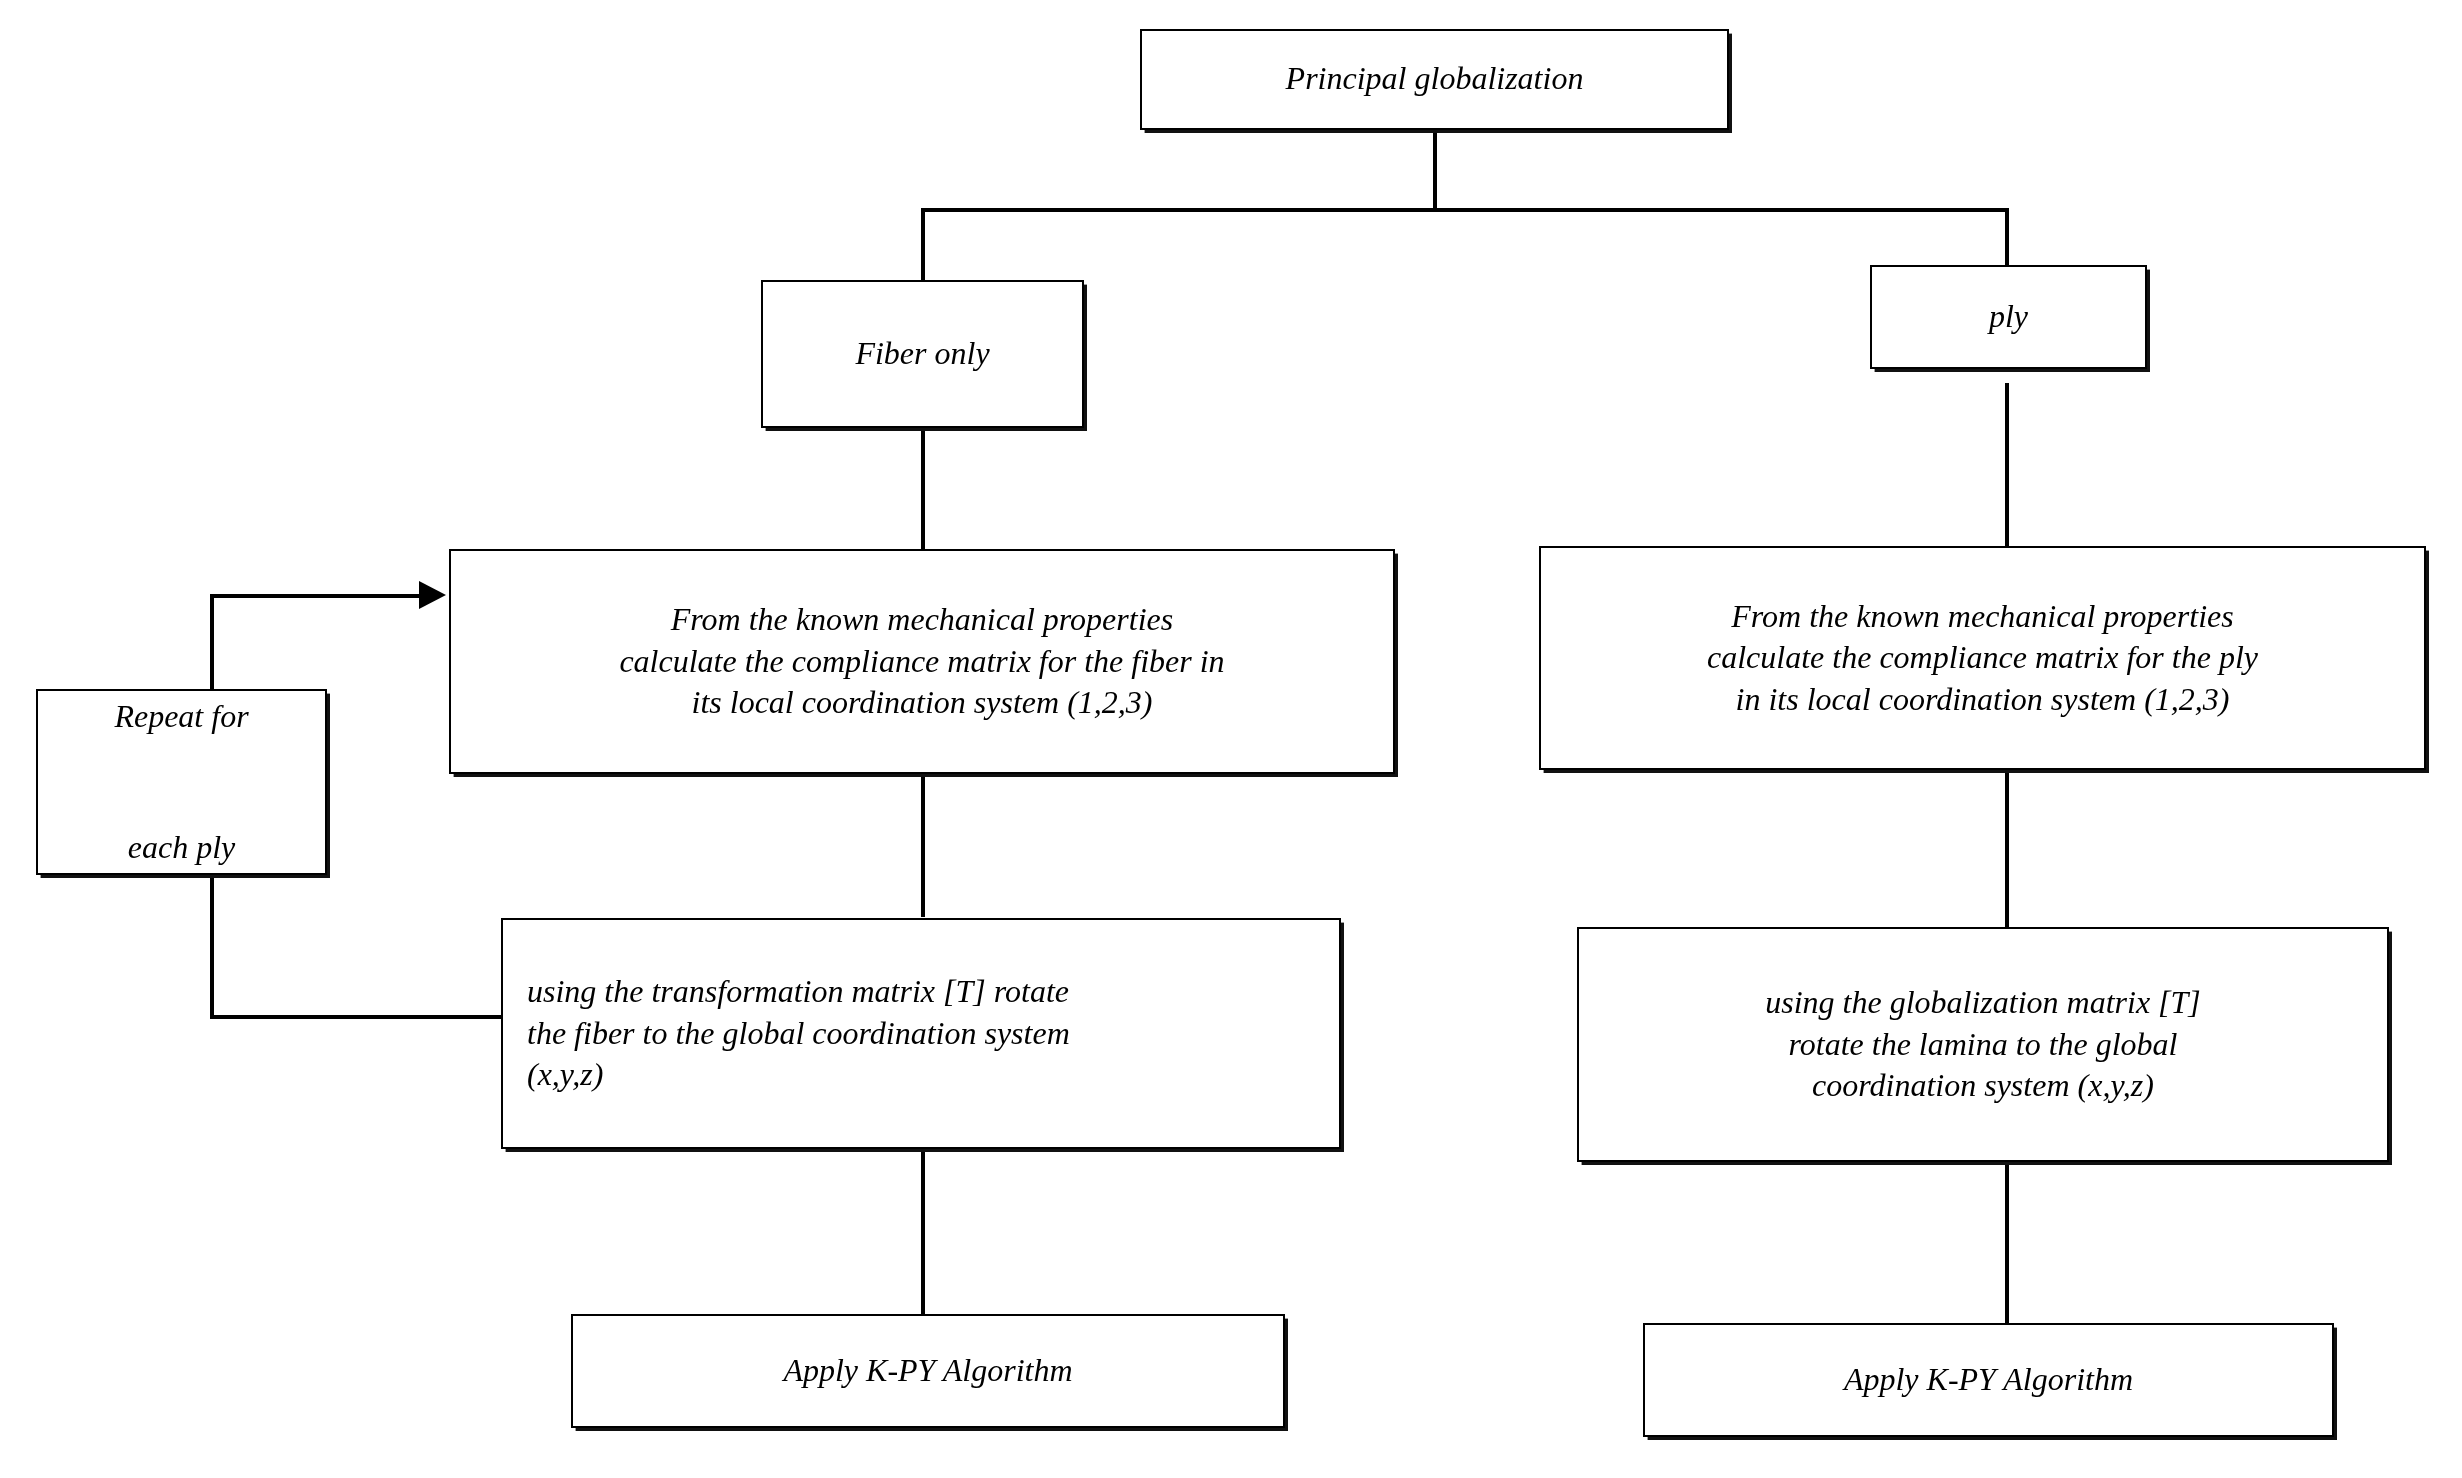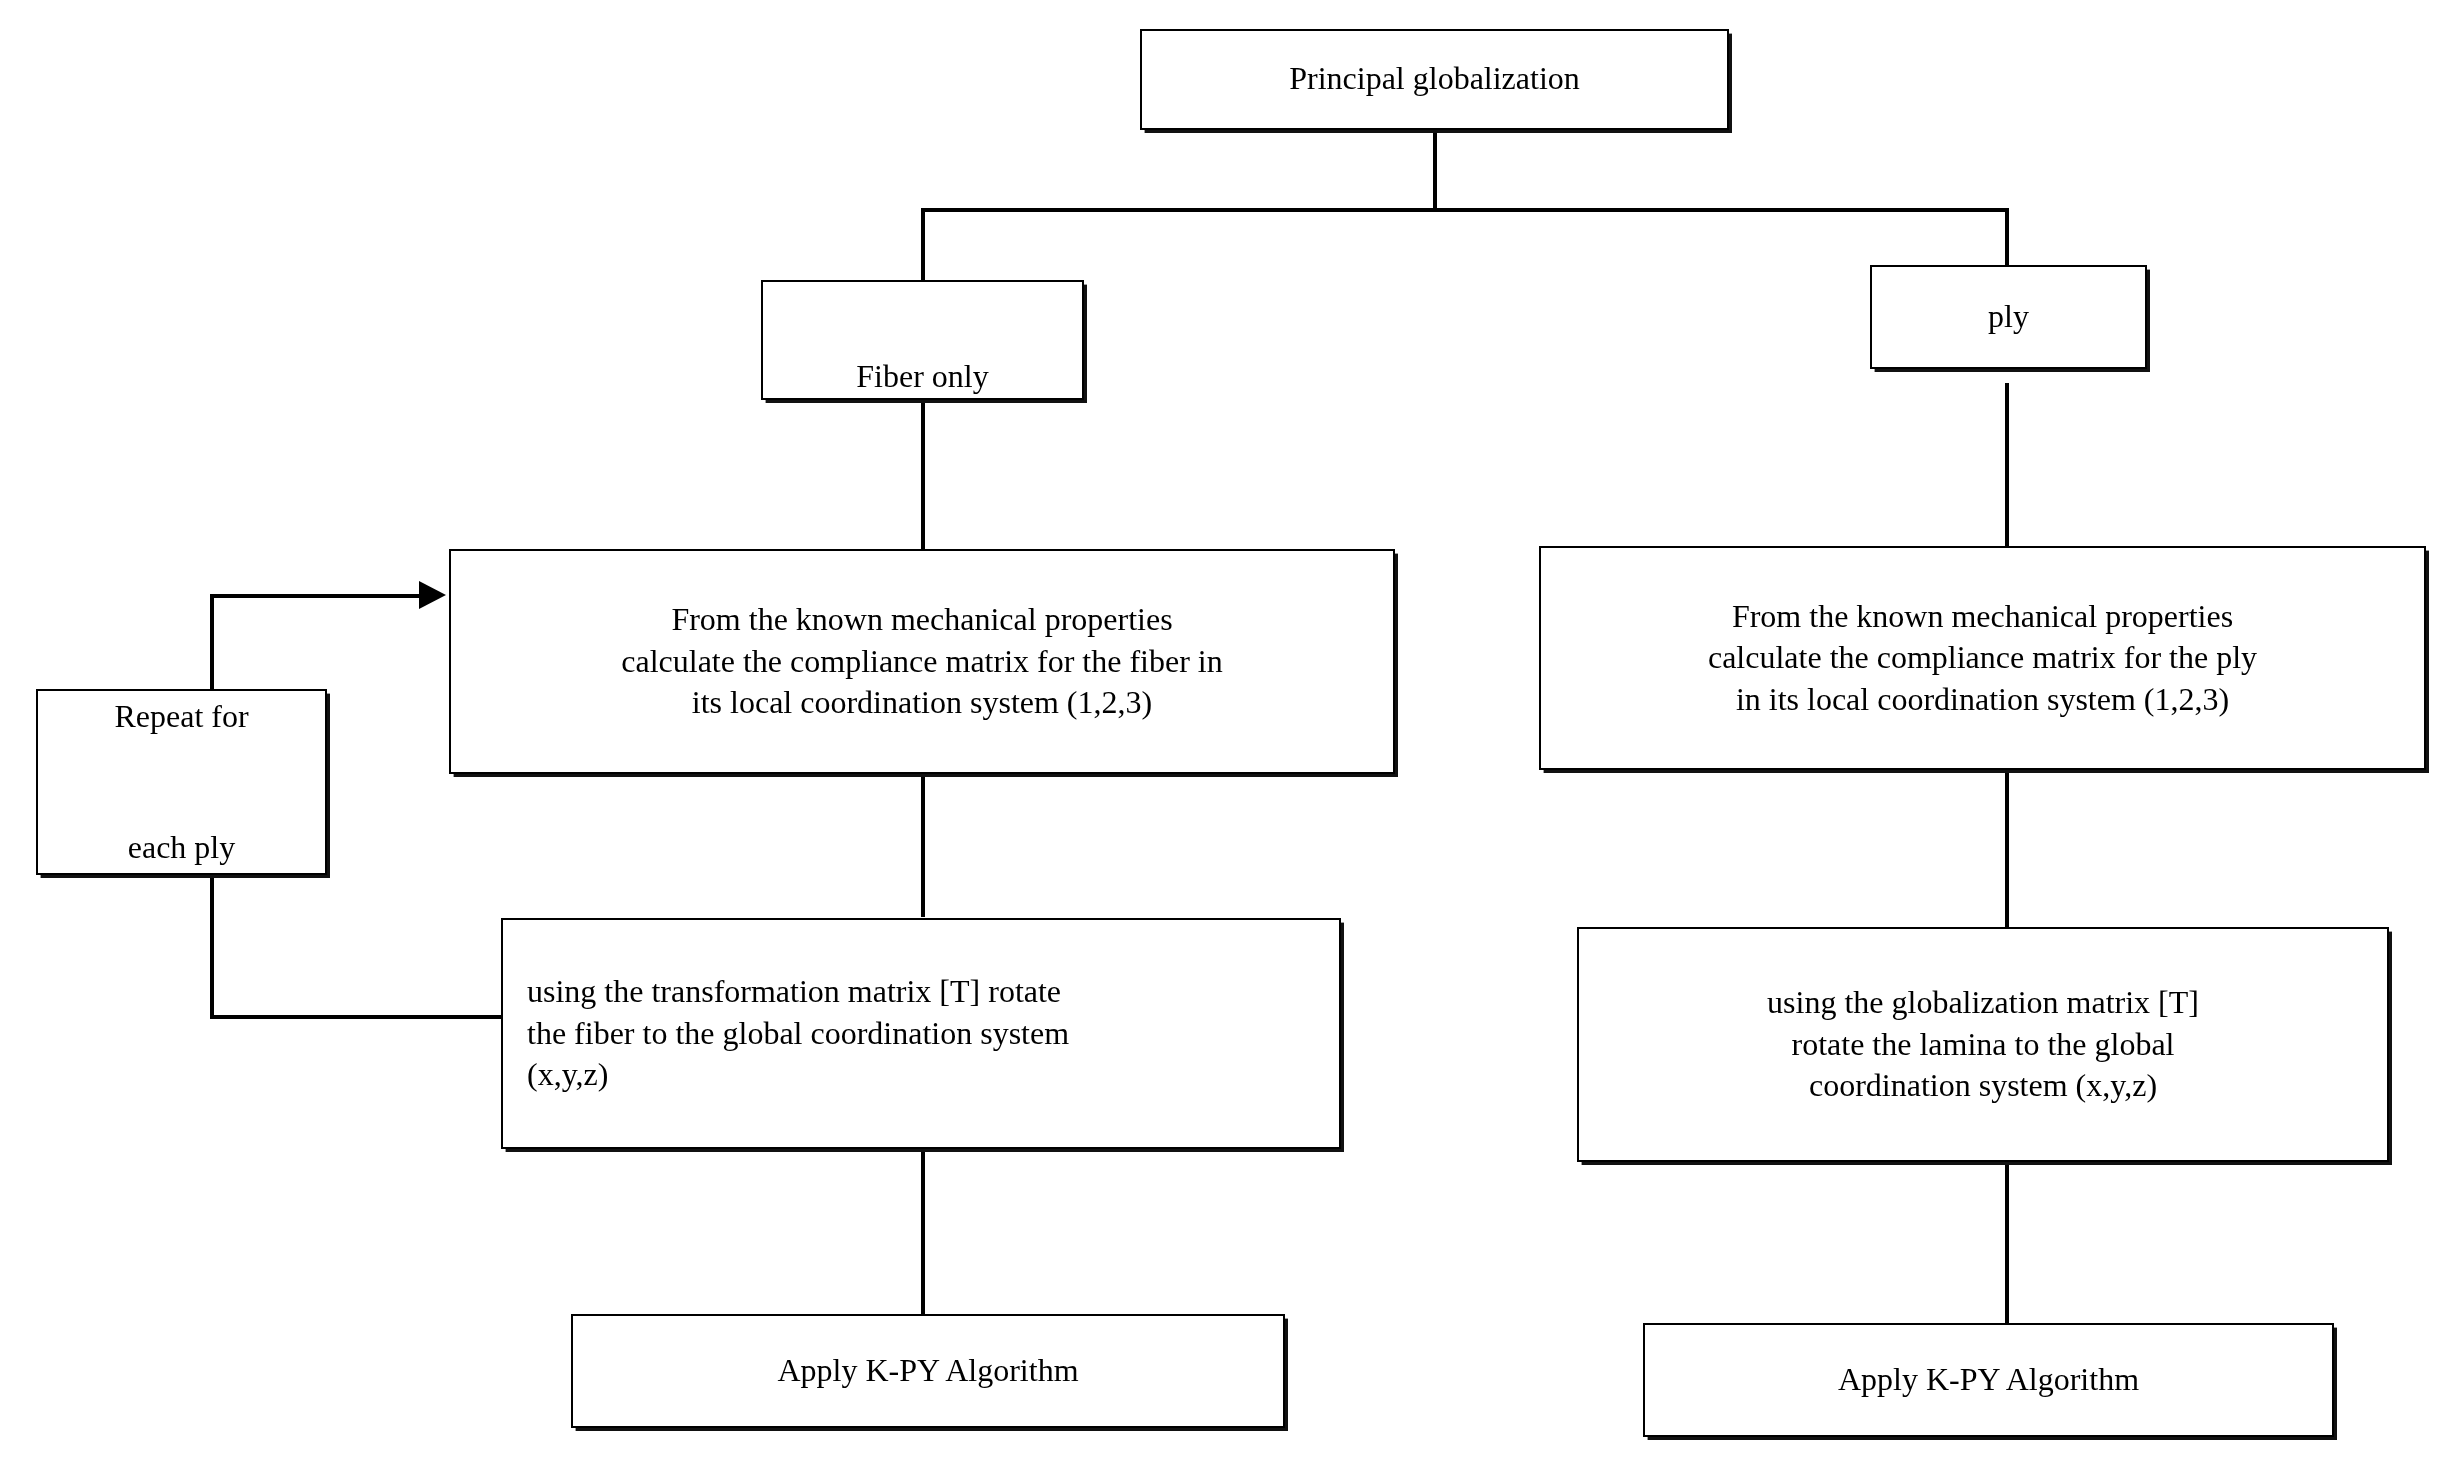--- a/index.html
+++ b/index.html
@@ -7,20 +7,21 @@
     padding: 0;
     background: #ffffff;
   }
   #canvas {
     position: relative;
     width: 2462px;
     height: 1478px;
     background: #ffffff;
     font-family: "Liberation Serif", "DejaVu Serif", serif;
     overflow: hidden;
+    font-style: italic;
   }
   
   .node {
     position: absolute;
     box-sizing: border-box;
     background: #ffffff;
     border: 2.3px solid #000000;
     box-shadow: 3.8px 3.8px 0 -0.8px #111111;
     display: flex;
     align-items: center;
@@ -92,21 +93,21 @@
 
   <div class="edge h loop" style="left:210px; top:1015px; width:293px;"></div>
   <div class="edge v loop" style="left:210px; top:594px; height:423px;"></div>
   <div class="edge h loop" style="left:210px; top:594px; width:213px;"></div>
   <div class="arrowhead" style="left:419px; top:581px;"></div>
 
   <div class="node" style="left:1140px; top:28.6px; width:589px; height:101px;">
     <span class="txt">Principal globalization</span>
   </div>
 
-  <div class="node" style="left:761px; top:280px; width:323px; height:120px;align-items:flex-end;">
+  <div class="node" style="left:761px; top:280px; width:323px; height:148px;">
     <span class="txt">Fiber only</span>
   </div>
 
   <div class="node" style="left:1870px; top:265px; width:277px; height:104px;">
     <span class="txt">ply</span>
   </div>
 
   <div class="node" style="left:449px; top:549px; width:946px; height:225px;">
     <span class="txt">From the known mechanical properties
 calculate the compliance matrix for the fiber in

